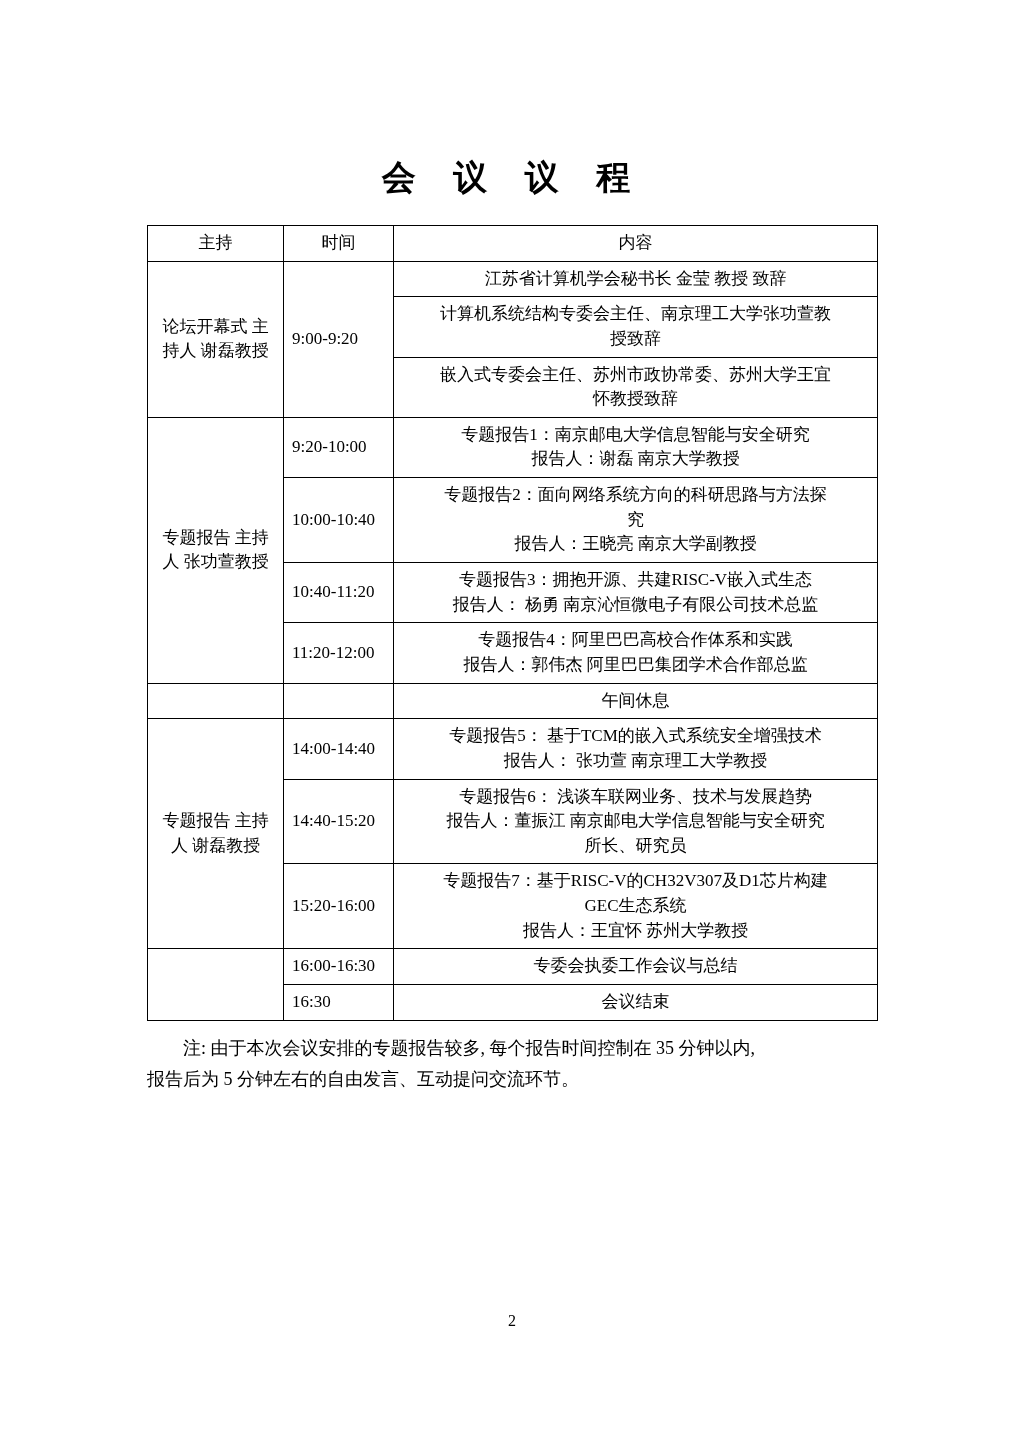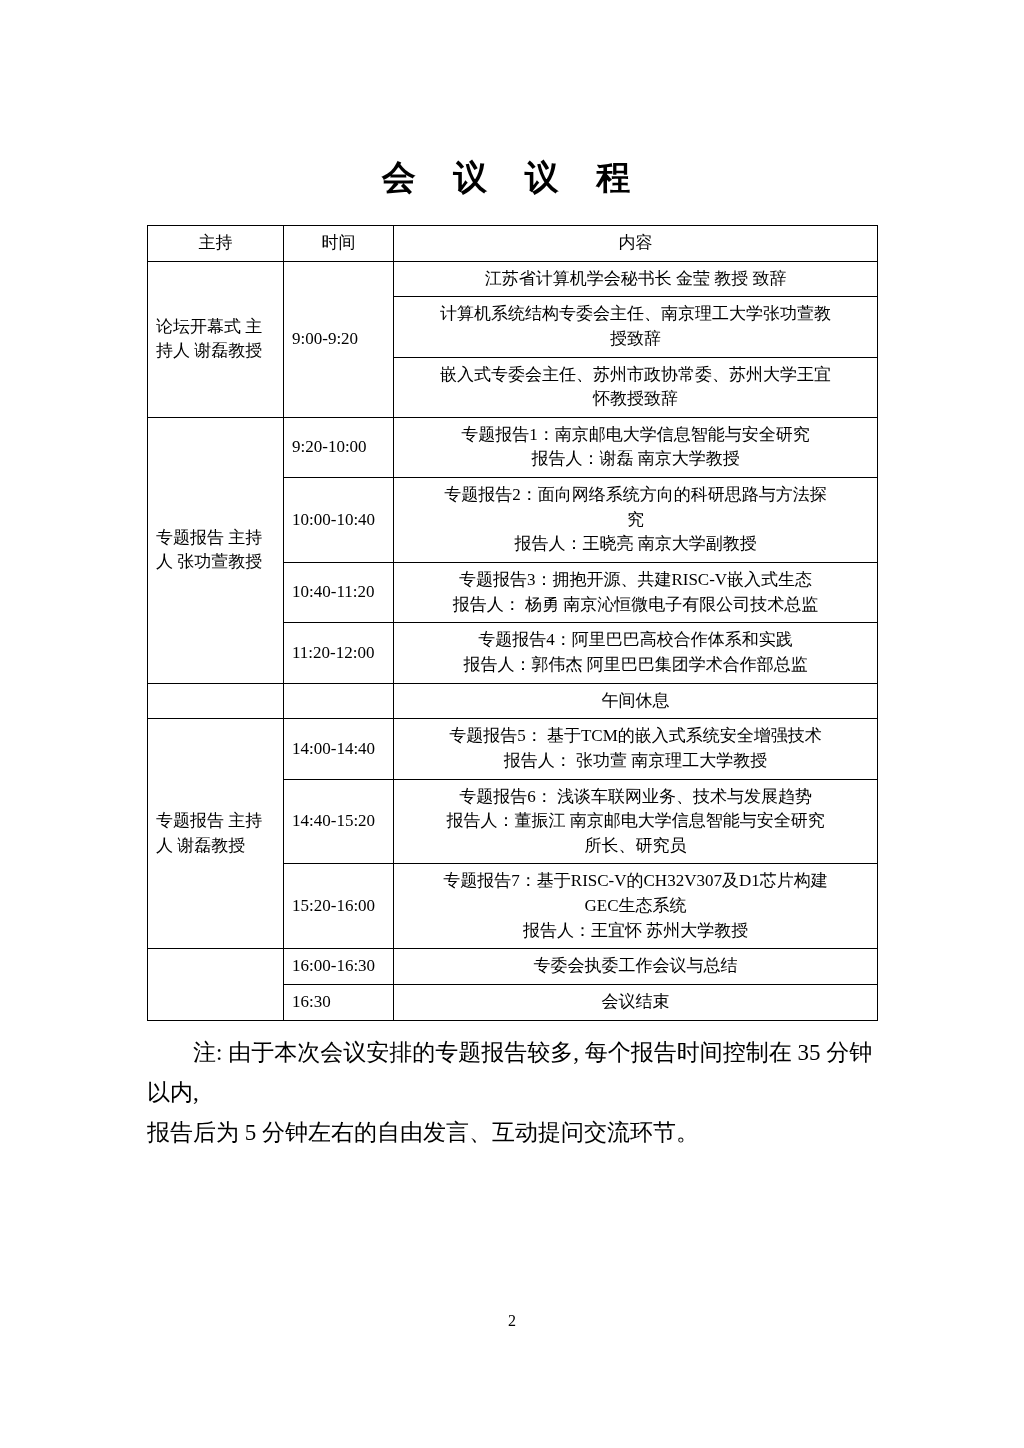--- a/index.html
+++ b/index.html
@@ -49,40 +49,40 @@
   col.c-host { width: 136px; }
   col.c-time { width: 110px; }
   col.c-content { width: 484px; }
 
   thead th {
     text-align: center;
     font-size: 20px;
     padding: 7px 4px;
   }
   td.host {
-    text-align: left;
+    text-align: center;
     font-size: 19px;
     line-height: 1.9;
   }
   td.time {
     text-align: left;
     font-size: 17px;
     white-space: nowrap;
   }
   td.content {
     text-align: center;
     font-size: 17px;
   }
   td.content .line { display: block; }
   td.blank { border: 1px solid #000000; }
 
   .note {
     width: 730px;
     margin: 12px auto 0 auto;
-    font-size: 23px;
+    font-size: 18px;
     line-height: 1.75;
   }
   .note .indent { text-indent: 2em; display: block; }
 
   .page-number {
     position: absolute;
     bottom: 118px;
     left: 0;
     width: 100%;
     text-align: center;

